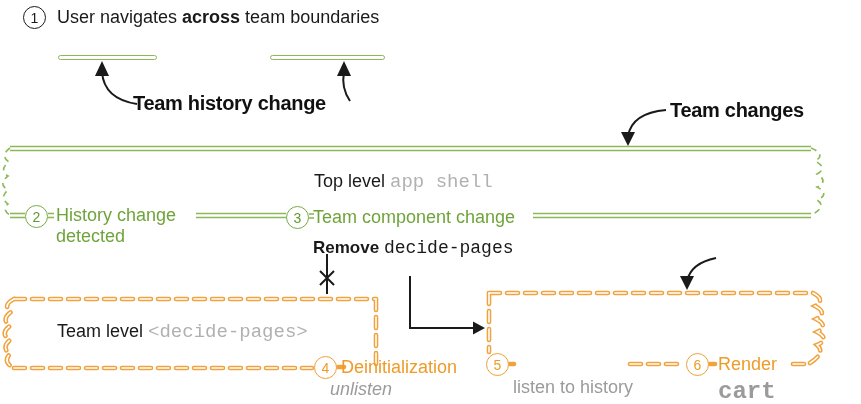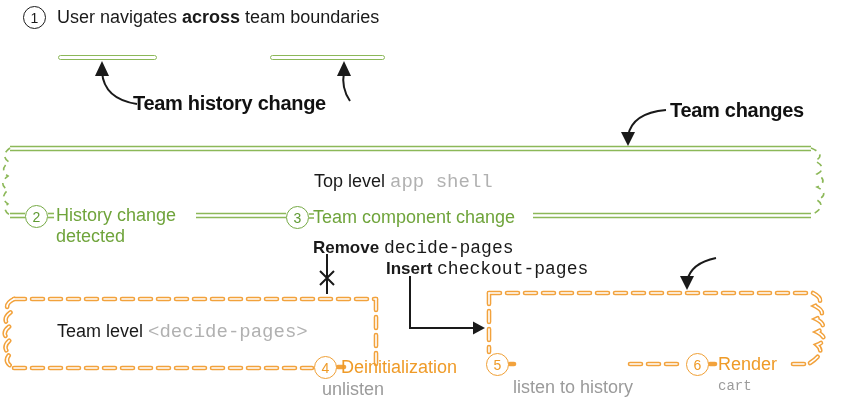--- a/index.html
+++ b/index.html
@@ -136,39 +136,35 @@
 
   <div class="circle c-green" style="left:286px;top:206px;">
     <span>3</span>
   </div>
   <div class="txt" style="left:313px;top:238px;font-size:17px;">
     <b>Remove</b>
     <span class="code code-dark" style="font-size:18px;">decide-pages</span>
   </div>
 
   <div class="txt t18 green" style="left:313px;top:207px;">Team component change</div>
-  <div class="txt" style="left:386px;top:259px;font-size:17px;">
-    <b>Insert</b>
-    <span class="code code-dark" style="font-size:18px;">checkout-pages</span>
-  </div>
 
   <div class="txt t18" style="left:57px;top:321px;">
     <span>Team level</span>
     <span class="code code-gray" style="font-size:19px;">&lt;decide-pages&gt;</span>
   </div>
   <div class="circle c-orange" style="left:314px;top:356px;">
     <span>4</span>
   </div>
   <div class="txt t18 orange" style="left:341px;top:357px;">Deinitialization</div>
-  <div class="txt t18 gray" style="left:322px;top:379px;">unlisten</div>
+  <div class="txt t18 gray" style="left:330px;top:379px;font-style:italic;">unlisten</div>
 
   <div class="circle c-orange" style="left:486px;top:353px;">
     <span>5</span>
   </div>
   <div class="txt t18 gray" style="left:513px;top:377px;">listen to history</div>
 
   <div class="circle c-orange" style="left:686px;top:353px;">
     <span>6</span>
   </div>
   <div class="txt t18 orange" style="left:718px;top:354px;">Render</div>
-  <div class="txt code gray" style="left:718px;top:378px;font-size:14px;">cart</div>
+  <div class="txt code gray" style="left:718px;top:378px;font-size:24px;font-weight:bold;">cart</div>
 
 </div>
 
 </body></html>

